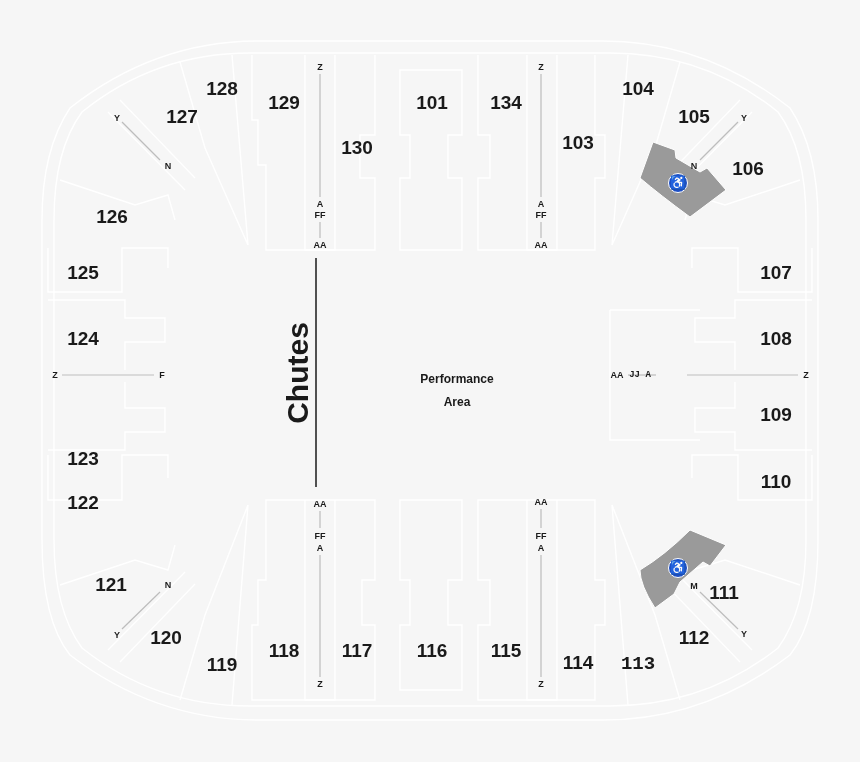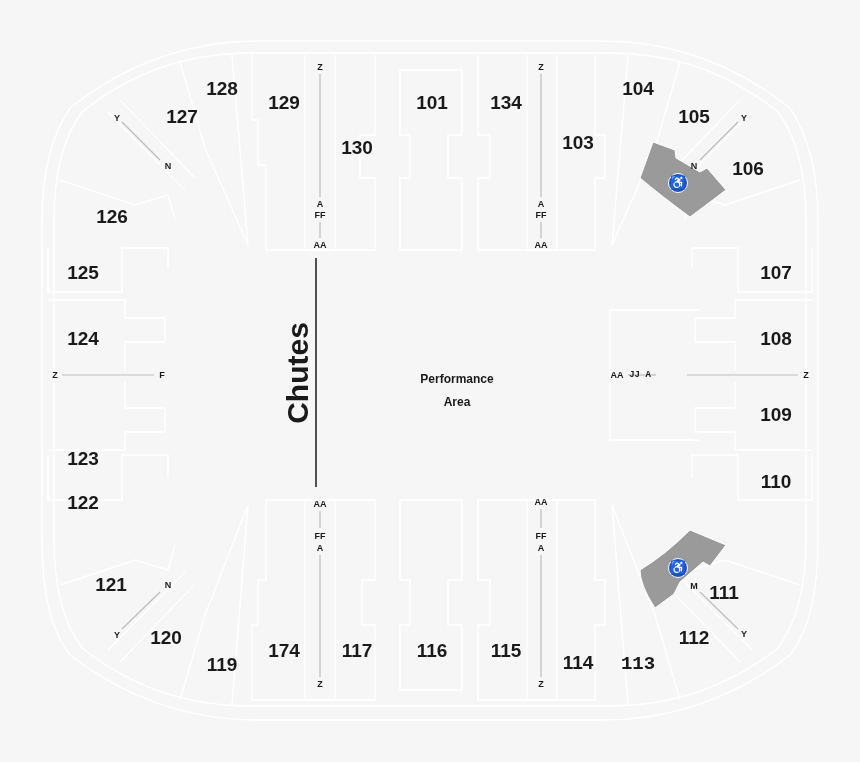--- a/index.html
+++ b/index.html
@@ -92,21 +92,21 @@
     <div class="lbl sec" style="left: 776px; top: 338px;">108</div>
     <div class="lbl sec" style="left: 776px; top: 414px;">109</div>
     <div class="lbl sec" style="left: 776px; top: 481px;">110</div>
     <div class="lbl sec" style="left: 724px; top: 584px; margin-top: 8px;">111</div>
     <div class="lbl sec" style="left: 694px; top: 637px;">112</div>
     <div class="lbl sec" style="left: 638px; top: 664px; font-family: Liberation Mono, monospace;">113</div>
     <div class="lbl sec" style="left: 578px; top: 662px;">114</div>
     <div class="lbl sec" style="left: 506px; top: 650px;">115</div>
     <div class="lbl sec" style="left: 432px; top: 650px;">116</div>
     <div class="lbl sec" style="left: 357px; top: 650px;">117</div>
-    <div class="lbl sec" style="left: 284px; top: 650px;">174</div>
+    <div class="lbl sec" style="left: 284px; top: 650px;">118</div>
     <div class="lbl sec" style="left: 222px; top: 664px; text-align: center;">119</div>
     <div class="lbl sec" style="left: 166px; top: 637px;">120</div>
     <div class="lbl sec" style="left: 111px; top: 584px;">121</div>
     <div class="lbl sec" style="left: 83px; top: 502px;">122</div>
     <div class="lbl sec" style="left: 83px; top: 414px; margin-top: 44px;">123</div>
     <div class="lbl sec" style="left: 83px; top: 338px;">124</div>
     <div class="lbl sec" style="left: 83px; top: 272px;">125</div>
     <div class="lbl sec" style="left: 112px; top: 168px; margin-top: 48px;">126</div>
     <div class="lbl sec" style="left: 182px; top: 116px; text-align: center;">127</div>
     <div class="lbl sec" style="left: 222px; top: 88px;">128</div>

